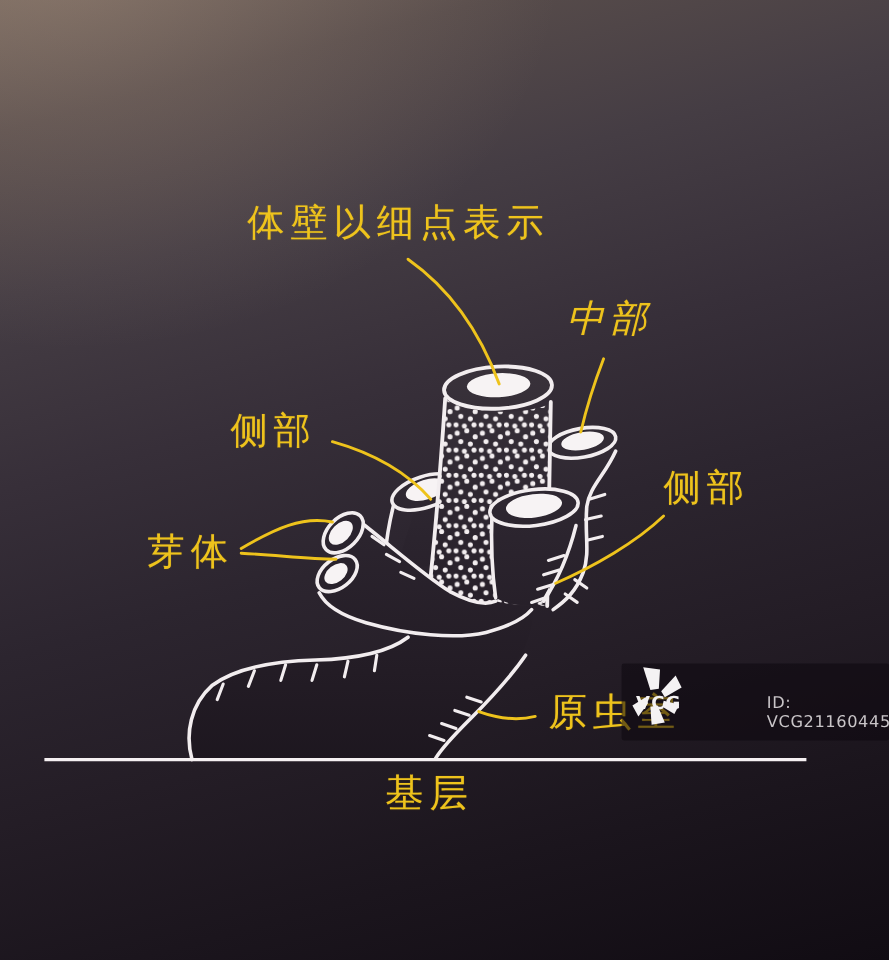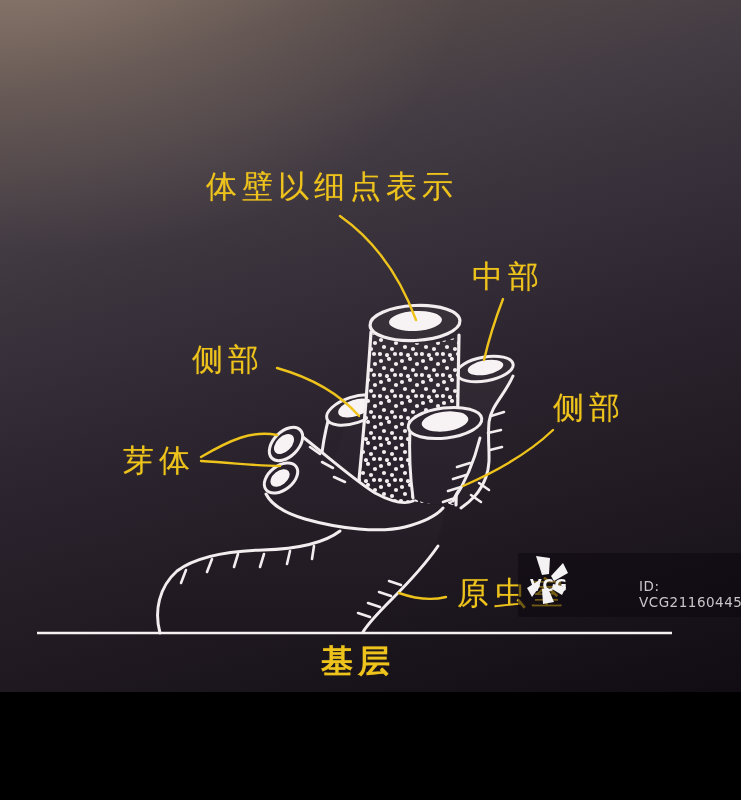--- a/index.html
+++ b/index.html
@@ -1,17 +1,17 @@
 <!DOCTYPE html>
 <html><head>
 <meta charset="utf-8">
 <style>
   html,body{margin:0;padding:0;background:#000;}
   .stage{
-    position:relative;width:741px;height:692px;overflow:hidden;
+    position:relative;width:741px;height:800px;overflow:hidden;
     background:
       radial-gradient(120% 90% at 8% -5%, rgba(200,172,150,0.28), rgba(200,172,150,0) 46%),
       linear-gradient(165deg,#6e6058 0%,#564b4a 11%,#453d44 25%,#372f39 41%,#2c252f 55%,#241d26 69%,#1b151d 83%,#110c13 100%);
     font-family:"DejaVu Sans",sans-serif;
   }
   .stage svg{position:absolute;left:0;top:0;}
   .lbl{
     position:absolute;color:#eec31c;font-size:31px;line-height:1;
     letter-spacing:5px;white-space:nowrap;font-weight:500;
     text-shadow:0 0 1px rgba(238,195,28,0.4);
@@ -161,26 +161,26 @@
       <path d="M503,299 Q491,330 484,360"></path>
       <path d="M277,368 Q330,383 359,416"></path>
       <path d="M201,457 C230,440 252,430 277,435"></path>
       <path d="M201,461 C235,463 258,466 280,466"></path>
       <path d="M553,430 C530,452 495,472 463,486"></path>
       <path d="M446,597 C430,601 413,598 399,593"></path>
     </g>
   </svg>
 
   <div class="lbl" style="left:206px;top:171px;">体壁以细点表示</div>
-  <div class="lbl" style="left:472px;top:261px;">中部</div>
+  <div class="lbl" style="left:472px;top:251px;font-style:italic;">中部</div>
   <div class="lbl" style="left:192px;top:344px;">侧部</div>
   <div class="lbl" style="left:123px;top:445px;">芽体</div>
   <div class="lbl" style="left:553px;top:392px;">侧部</div>
   <div class="lbl lbl-big" style="left:457px;top:577px;">原虫室</div>
-  <div class="lbl lbl-big" style="left:321px;top:645px;font-weight:bold;">基层</div>
+  <div class="lbl lbl-big" style="left:321px;top:645px;">基层</div>
 
   <div class="watermark">
     <span class="wm-brand">VCG</span>
     <svg class="wm-star" width="56" height="56" viewBox="-28 -28 56 56">
       <g fill="#f4f2f3">
         <path d="M-4,-6 L-10,-25 L4,-23 L3,-7 Z"></path>
         <path d="M5,-5 L17,-18 L22,-8 L8,0 Z"></path>
         <path d="M7,3 L20,6 L16,14 L6,8 Z"></path>
         <path d="M2,7 L8,21 L-3,23 L-4,8 Z"></path>
         <path d="M-6,5 L-14,16 L-19,7 L-8,0 Z"></path>

